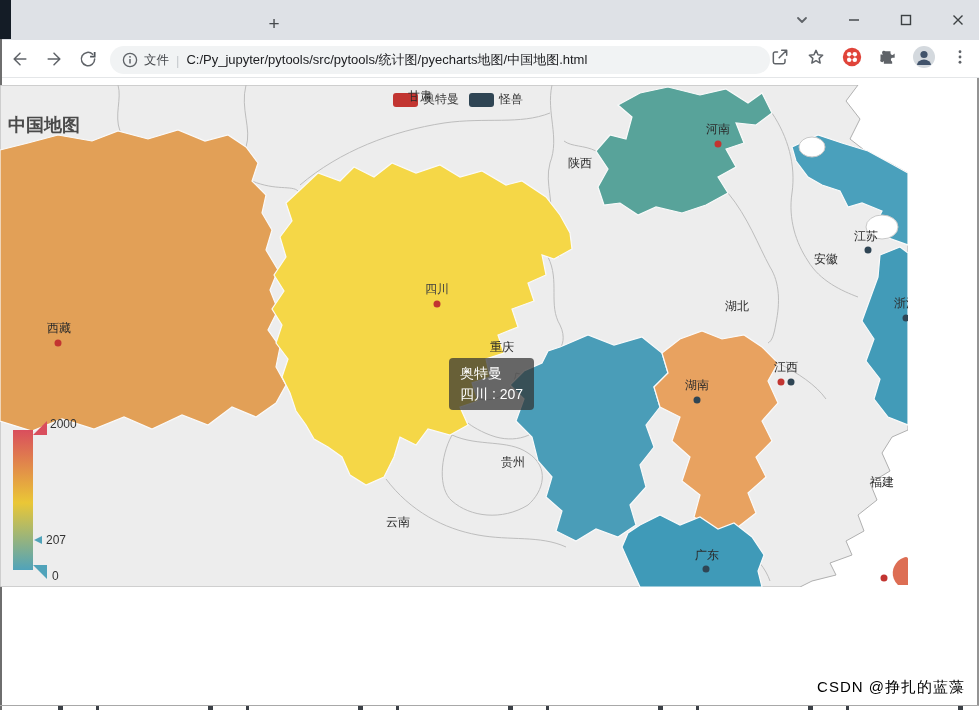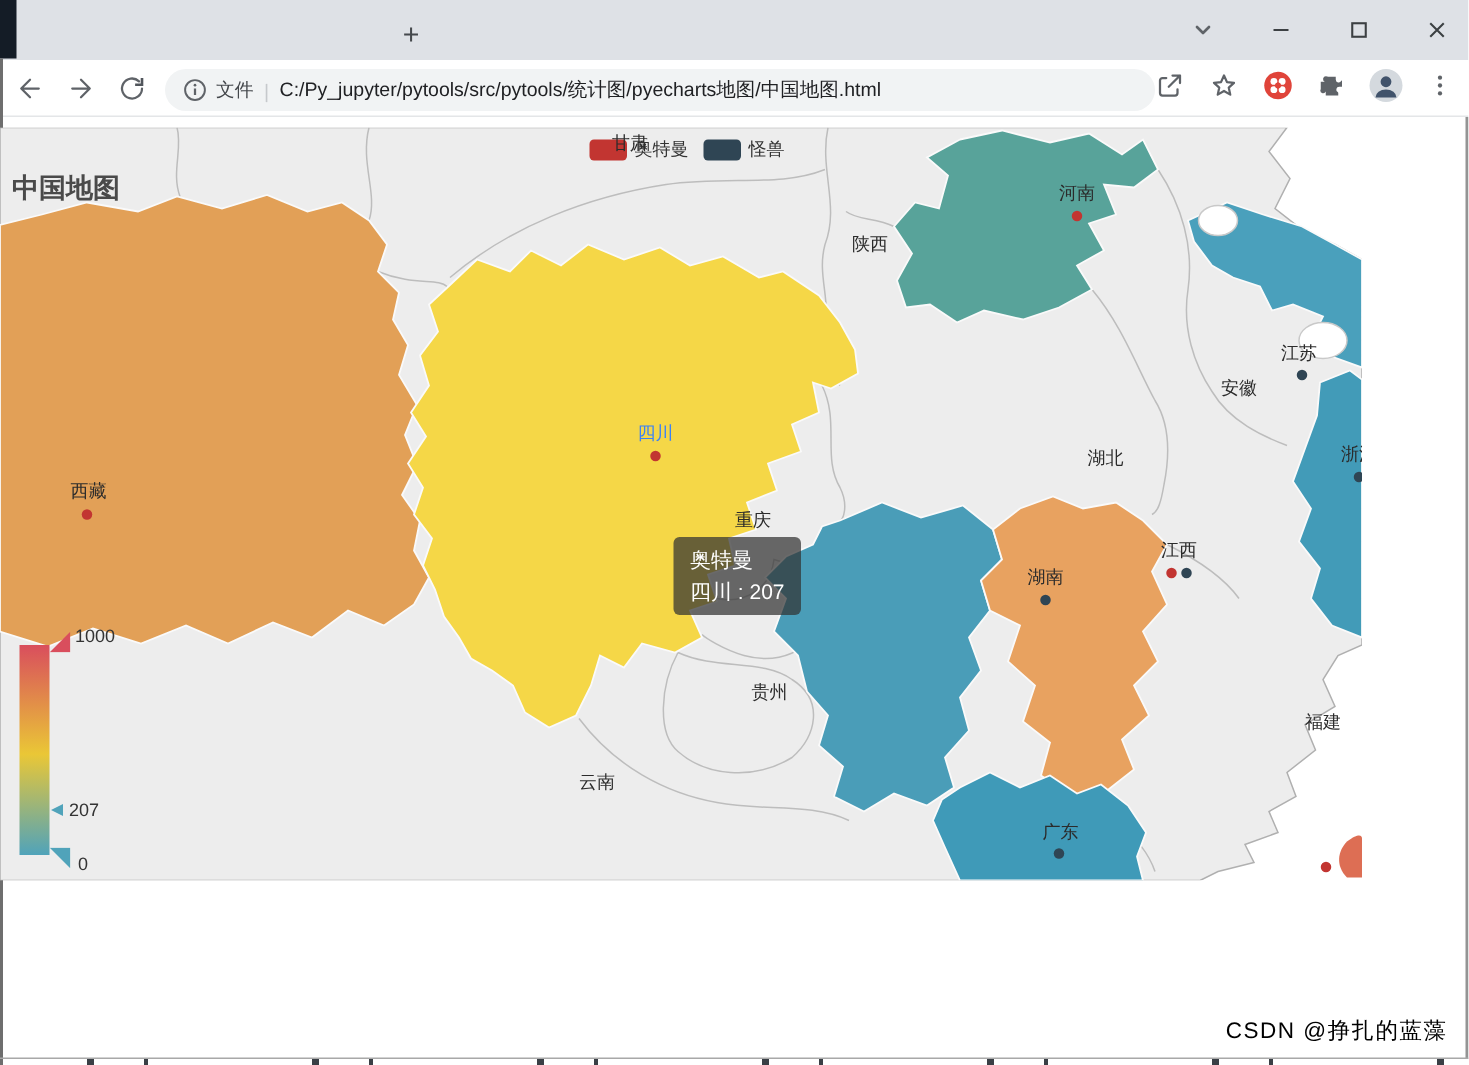--- a/index.html
+++ b/index.html
@@ -237,21 +237,21 @@
 
   <div>
       <div class="plabel" style="left: 420px; top: 11px;">甘肃</div>
       <div class="plabel" style="left: 580px; top: 78px;">陕西</div>
       <div class="plabel" style="left: 718px; top: 44px;">河南</div>
       <div class="plabel" style="left: 866px; top: 151px;">江苏</div>
       <div class="plabel" style="left: 826px; top: 174px;">安徽</div>
       <div class="plabel" style="left: 737px; top: 221px;">湖北</div>
       <div class="plabel" style="left: 906px; top: 218px;">浙江</div>
       <div class="plabel" style="left: 59px; top: 243px;">西藏</div>
-      <div class="plabel" style="left: 437px; top: 204px; color: #3b82f6;">四川</div>
+      <div class="plabel" style="left: 437px; top: 204px; color: #404040;">四川</div>
       <div class="plabel" style="left: 502px; top: 262px;">重庆</div>
       <div class="plabel" style="left: 697px; top: 300px;">湖南</div>
       <div class="plabel" style="left: 786px; top: 282px;">江西</div>
       <div class="plabel" style="left: 513px; top: 377px;">贵州</div>
       <div class="plabel" style="left: 398px; top: 437px;">云南</div>
       <div class="plabel" style="left: 707px; top: 470px;">广东</div>
       <div class="plabel" style="left: 882px; top: 397px;">福建</div>
       <div class="pdot" style="left: 718px; top: 59px; background: rgb(194, 53, 49);"></div>
       <div class="pdot" style="left: 58px; top: 258px; background: rgb(194, 53, 49);"></div>
       <div class="pdot" style="left: 437px; top: 219px; background: rgb(194, 53, 49);"></div>
@@ -267,21 +267,21 @@
   <div class="tooltip">
     <div>奥特曼</div>
     <div>四川 : 207</div>
   </div>
 
   <div class="vmap">
     <div class="vmap-bar" style="background: linear-gradient(rgb(217, 78, 93) 0%, rgb(234, 199, 54) 52%, rgb(80, 163, 186) 100%);"></div>
     <div class="vmap-handle-top" style="background: rgb(217, 78, 93);"></div>
     <div class="vmap-handle-bottom" style="background: rgb(80, 163, 186);"></div>
     <div class="vmap-indicator" style="background: rgb(80, 163, 186);"></div>
-    <span class="vmap-text vt-max">1000</span>
+    <span class="vmap-text vt-max">2000</span>
     <span class="vmap-text vt-cur">207</span>
     <span class="vmap-text vt-min">0</span>
   </div>
 </div>
 
 <div class="watermark">CSDN @挣扎的蓝藻</div>
 <div class="edge-left"></div>
 <div class="edge-right"></div>
 <div class="bottom-strip"></div>
 

